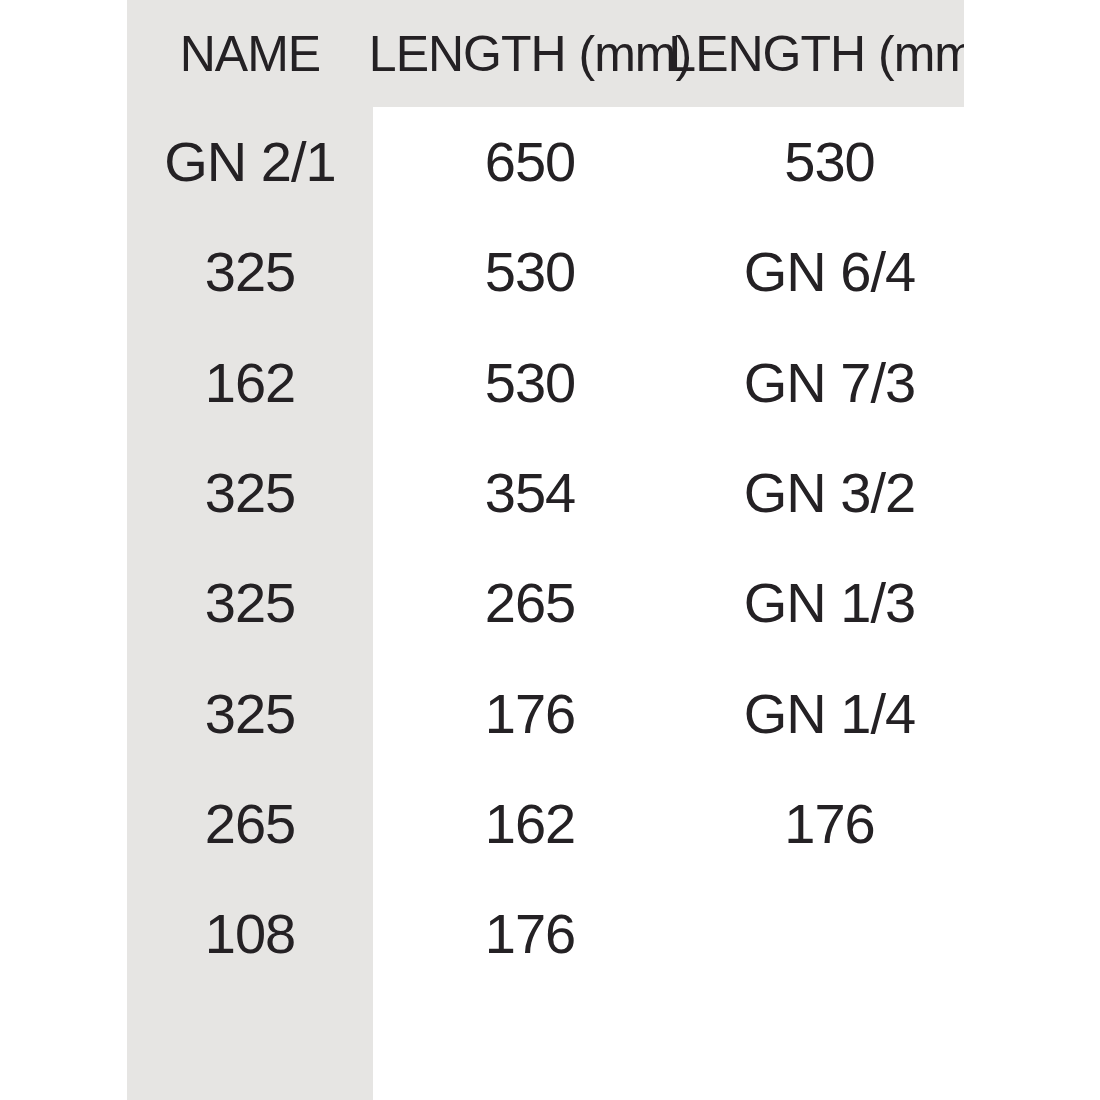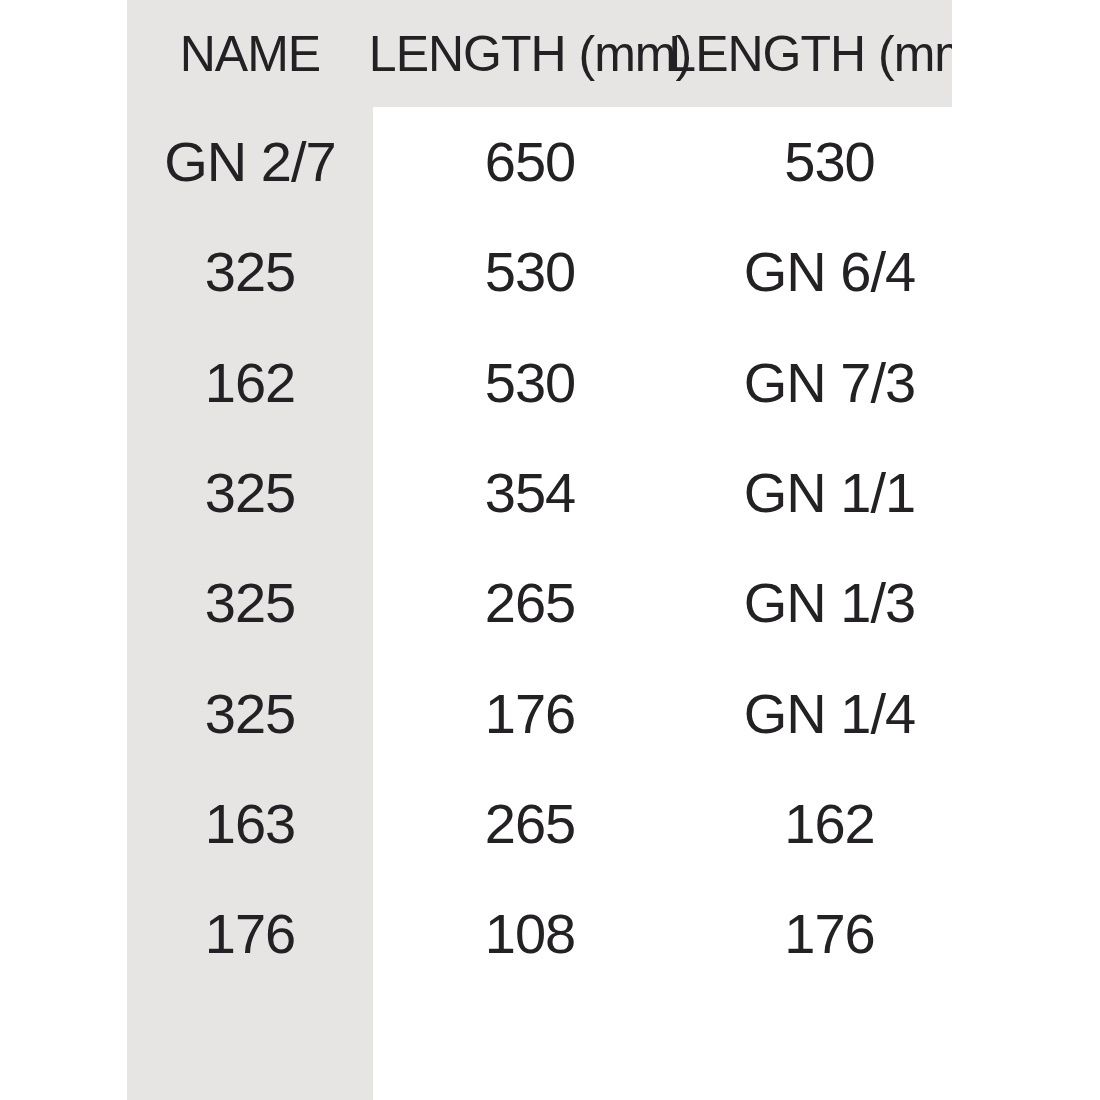--- a/index.html
+++ b/index.html
@@ -8,20 +8,21 @@
     background: #ffffff;
   }
   .stage {
     position: relative;
     width: 952px;
     height: 1100px;
     background: #ffffff;
     overflow: hidden;
     font-family: "Liberation Sans", sans-serif;
     color: #242124;
+    padding-left: 12px;
   }
   .col-bg {
     position: absolute;
     left: 127px;
     top: 0;
     width: 246px;
     height: 1100px;
     background: #e6e5e3;
   }
   .header-bg {
@@ -60,38 +61,37 @@
 <body>
 
 <div class="stage">
   <div class="col-bg"></div>
   <div class="header-bg"></div>
   <div class="grid">
     <div class="cell header">NAME</div>
     <div class="cell header">LENGTH (mm)</div>
     <div class="cell header">LENGTH (mm)</div>
 
-  <div class="cell">GN 2/7</div>
+  <div class="cell">GN 2/1</div>
       <div class="cell">650</div>
       <div class="cell">530</div>
       <div class="cell">325</div>
       <div class="cell">530</div>
       <div class="cell">GN 6/4</div>
       <div class="cell">162</div>
       <div class="cell">530</div>
       <div class="cell">GN 7/3</div>
       <div class="cell">325</div>
       <div class="cell">354</div>
-      <div class="cell">GN 1/1</div>
+      <div class="cell">GN 3/2</div>
       <div class="cell">325</div>
       <div class="cell">265</div>
       <div class="cell">GN 1/3</div>
       <div class="cell">325</div>
       <div class="cell">176</div>
       <div class="cell">GN 1/4</div>
-      <div class="cell">163</div>
       <div class="cell">265</div>
       <div class="cell">162</div>
       <div class="cell">176</div>
       <div class="cell">108</div>
       <div class="cell">176</div>
     </div>
 </div>
 
 </body></html>

